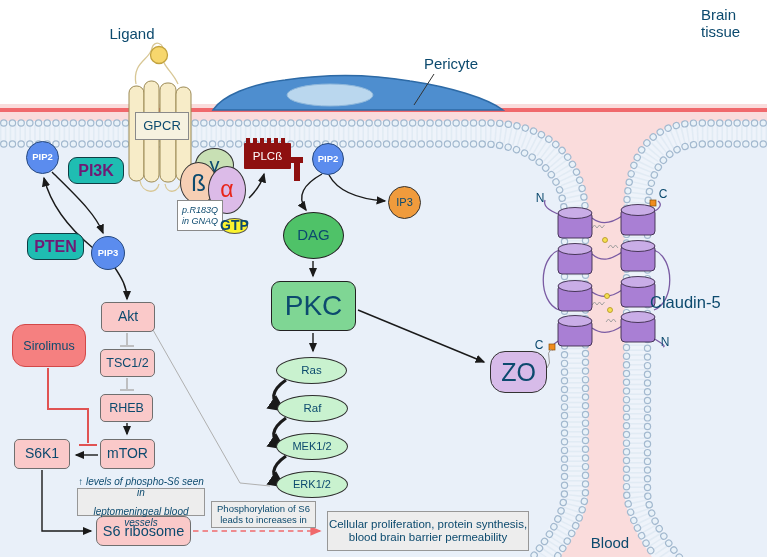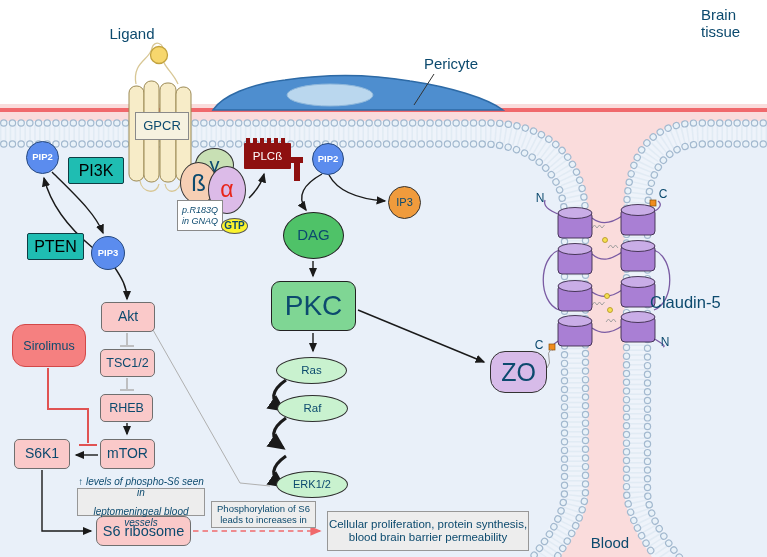--- a/index.html
+++ b/index.html
@@ -2,21 +2,21 @@
 <html><head>
 <meta charset="utf-8">
 <style>
   html,body{margin:0;padding:0;background:#fff;}
   #stage{position:relative;width:767px;height:557px;overflow:hidden;background:#fff;
          font-family:"Liberation Sans",sans-serif;}
   #bg{position:absolute;left:0;top:0;}
   .lbl{position:absolute;display:flex;align-items:center;justify-content:center;
        text-align:center;color:#0c4a6e;box-sizing:border-box;line-height:1.12;
        font-family:"Liberation Sans",sans-serif;white-space:pre-line;}
-  .teal{background:#1fbdb2;border:1.5px solid #0f3d44;border-radius:2px;font-weight:400;color:#000000;}
+  .teal{background:#1fbdb2;border:1.5px solid #0f3d44;border-radius:9px;font-weight:700;color:#701a75;}
   .bluecirc{background:#5b8cee;border:1.5px solid #27497f;border-radius:50%;color:#fff;font-weight:600;}
   .pinkbox{background:#fac9c9;border:1.3px solid #6f6f6f;border-radius:5px;}
   .greenell{background:#c9f2cf;border:1.2px solid #2e2e2e;border-radius:50%;}
   .note{background:#ededed;border:1px solid #979797;}
   .col{flex-direction:column;}
 </style>
 </head>
 <body>
 
 <div id="stage">
@@ -201,30 +201,31 @@
 <div class="lbl teal" style="left:68px;top:157px;width:56px;height:27px;font-size:16px;">PI3K</div>
 <div class="lbl teal" style="left:27px;top:233px;width:57px;height:27px;font-size:16px;">PTEN</div>
 <div class="lbl bluecirc" style="left:91px;top:236px;width:34px;height:34px;font-size:9.5px;">PIP3</div>
 
 <div class="lbl" style="left:195px;top:148px;width:39px;height:34px;font-size:20px;background:#c8e0b4;border:1.3px solid #333;border-radius:50%;">γ</div>
 <div class="lbl" style="left:180px;top:162px;width:37px;height:42px;font-size:24px;background:#f6cfb4;border:1.3px solid #333;border-radius:50%;">ß</div>
 <div class="lbl" style="left:208px;top:166px;width:38px;height:48px;font-size:23px;color:#e8251a;background:#dcbbe8;border:1.3px solid #333;border-radius:50%;">α</div>
 <div class="lbl col" style="left:177px;top:200px;width:46px;height:31px;font-size:9px;font-style:italic;background:#fff;border:1px solid #8a8a8a;">
   <span>p.R183Q</span><span>in GNAQ</span>
 </div>
-<div class="lbl" style="left:221px;top:218px;width:27px;height:16px;font-size:10px;font-weight:700;background:#fbf32e;border:1px solid #555;border-radius:50%;">GTP</div>
+<div class="lbl" style="left:221px;top:218px;width:27px;height:16px;font-size:14px;font-weight:700;background:#fbf32e;border:1px solid #555;border-radius:50%;">GTP</div>
 
 <div class="lbl" style="left:244px;top:143px;width:47px;height:26px;font-size:11.5px;color:#fff;">PLCß</div>
 <div class="lbl bluecirc" style="left:312px;top:143px;width:32px;height:32px;font-size:9.5px;">PIP2</div>
 <div class="lbl" style="left:388px;top:186px;width:33px;height:33px;font-size:11px;background:#f09b3c;border:1.3px solid #333;border-radius:50%;">IP3</div>
 <div class="lbl" style="left:283px;top:212px;width:61px;height:47px;font-size:15px;background:#4fc268;border:1.3px solid #222;border-radius:50%;">DAG</div>
 <div class="lbl greenell" style="left:276px;top:357px;width:71px;height:27px;font-size:11.5px;">Ras</div>
 
 <div class="lbl" style="left:271px;top:281px;width:85px;height:50px;font-size:28px;background:#7fd694;border:1.4px solid #222;border-radius:9px;">PKC</div>
 <div class="lbl greenell" style="left:277px;top:395px;width:71px;height:27px;font-size:11.5px;">Raf</div>
+<div class="lbl greenell" style="left:276px;top:433px;width:72px;height:27px;font-size:11px;">MEK1/2</div>
 <div class="lbl greenell" style="left:276px;top:471px;width:72px;height:27px;font-size:11px;">ERK1/2</div>
 
 <div class="lbl pinkbox" style="left:101px;top:302px;width:54px;height:30px;font-size:14px;">Akt</div>
 <div class="lbl pinkbox" style="left:100px;top:349px;width:55px;height:28px;font-size:12.5px;">TSC1/2</div>
 <div class="lbl pinkbox" style="left:100px;top:394px;width:53px;height:28px;font-size:12.5px;">RHEB</div>
 <div class="lbl pinkbox" style="left:100px;top:439px;width:55px;height:30px;font-size:14px;">mTOR</div>
 <div class="lbl pinkbox" style="left:14px;top:439px;width:56px;height:30px;font-size:14px;">S6K1</div>
 <div class="lbl" style="left:12px;top:324px;width:74px;height:43px;font-size:12.5px;background:#f58080;border:1.6px solid #d24848;border-radius:13px;">Sirolimus</div>
 <div class="lbl pinkbox" style="left:96px;top:516px;width:95px;height:30px;font-size:14.5px;border-radius:7px;">S6 ribosome</div>
 

